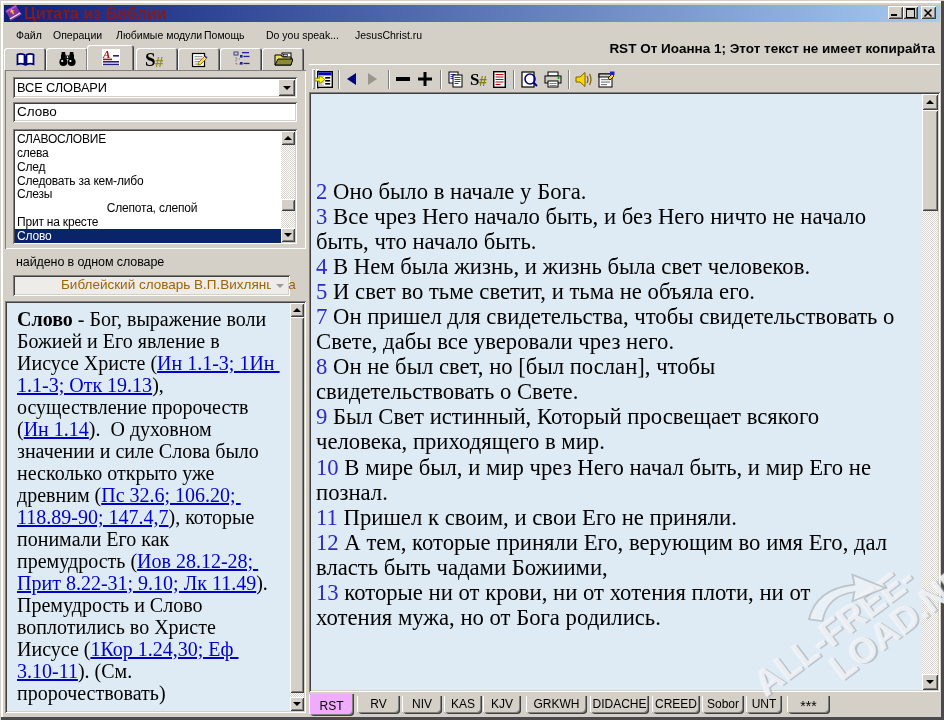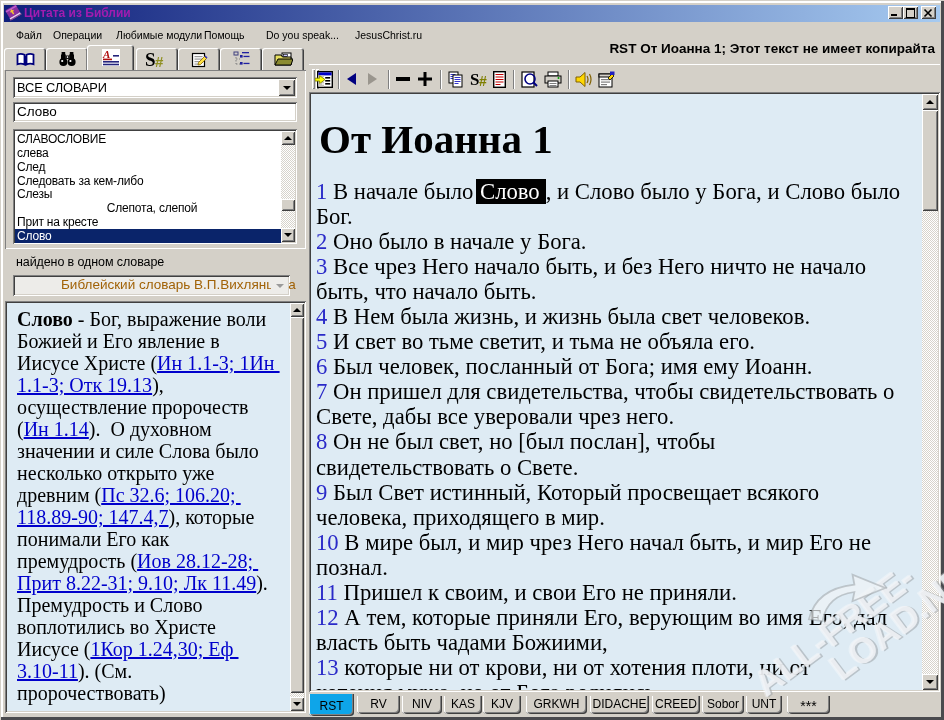--- a/index.html
+++ b/index.html
@@ -8,39 +8,39 @@
 .raised2{box-shadow:inset 1px 1px 0 #fff,inset -1px -1px 0 #404040,inset 2px 2px 0 #d4d0c8,inset -2px -2px 0 #808080;}
 .btnface{background:#D4D0C8;}
 .tri-up{width:0;height:0;border-left:4px solid transparent;border-right:4px solid transparent;border-bottom:4px solid #000;}
 .tri-down{width:0;height:0;border-left:4px solid transparent;border-right:4px solid transparent;border-top:4px solid #000;}
 .sb-btn{position:absolute;background:#D4D0C8;box-shadow:inset 1px 1px 0 #fff,inset -1px -1px 0 #404040,inset 2px 2px 0 #d4d0c8,inset -2px -2px 0 #808080;display:flex;align-items:center;justify-content:center;}
 .sb-track{background:#fff;background-image:conic-gradient(#fff 25%,#d7d3cb 0 50%,#fff 0 75%,#d7d3cb 0);background-size:2px 2px;}
 .menuitem{position:absolute;top:1px;height:22px;line-height:22px;font-size:10.5px;color:#000;}
 .vn{color:#2A2AC8;}
 .dl{color:#0000CC;text-decoration:underline;}
 .btab{position:absolute;top:696px;height:18px;background:#D4D0C8;border-radius:0 0 4px 4px;box-shadow:inset 1px 0 0 #fff,inset -1px -1px 0 #404040,inset -2px -2px 0 #808080;font-size:12px;text-align:center;line-height:16px;color:#000;}
-.btab.active{top:694px;height:22px;background:#0ea5e9;line-height:24px;box-shadow:inset 1px 0 0 #fff,inset -1px -1px 0 #404040,inset -2px -2px 0 #808080;z-index:2;}
+.btab.active{top:694px;height:22px;background:#f0abfc;line-height:24px;box-shadow:inset 1px 0 0 #fff,inset -1px -1px 0 #404040,inset -2px -2px 0 #808080;z-index:2;}
 </style></head>
 <body>
 
 <div class="abs" style="left:0;top:0;width:944px;height:720px;background:#D4D0C8;box-shadow:inset 1px 1px 0 #d4d0c8,inset -3px -3px 0 #4a4a4e,inset 3px 3px 0 #ffffff;"></div>
 
 <div class="abs" style="left:4px;top:5px;width:936px;height:17px;background:linear-gradient(to right,#0F1F7C,#A6CAF0);"></div>
 <div class="abs" style="left:5px;top:4px;width:17px;height:17px;">
 <svg width="17" height="17" viewBox="0 0 17 17">
  <g transform="rotate(-30 8 9)">
   <rect x="2.5" y="11.5" width="12" height="2.6" fill="#E8D0F0"></rect>
   <rect x="2" y="13.2" width="13" height="1.4" fill="#804090"></rect>
   <rect x="2.5" y="3" width="12" height="8.8" rx="1" fill="#8B2F9E"></rect>
   <path d="M2.5 4.5 L14.5 4.5" stroke="#C060D0" stroke-width="1.4"></path>
   <path d="M8 5.2 v5 M6.2 7h3.6" stroke="#F4C430" stroke-width="1.5"></path>
  </g>
 </svg>
 </div>
-<div class="abs" style="left:24px;top:5px;height:17px;line-height:17px;color:#a21caf;font-size:12px;font-weight:bold;">Цитата из Библии</div>
+<div class="abs" style="left:24px;top:5px;height:17px;line-height:17px;color:#7f1d1d;font-size:16px;font-weight:bold;">Цитата из Библии</div>
 
 <div class="abs raised2 btnface" style="left:888px;top:6px;width:15px;height:13px;">
     <div class="abs" style="left:3px;top:8px;width:6px;height:2px;background:#000;"></div>
   </div>
 <div class="abs raised2 btnface" style="left:903px;top:6px;width:15px;height:13px;">
     <div class="abs" style="left:3px;top:2px;width:7px;height:7px;border:1px solid #000;border-top:2px solid #000;"></div>
   </div>
 <div class="abs raised2 btnface" style="left:921px;top:6px;width:15px;height:13px;">
 <svg width="15" height="13">
       <path d="M3.5 2.5l7 7M10.5 2.5l-7 7" stroke="#000" stroke-width="1.6"></path>
@@ -308,28 +308,25 @@
         <rect x="3" y="10.5" width="9" height="1.2" fill="#808080"></rect>
         <rect x="3" y="13" width="6" height="1.2" fill="#808080"></rect>
         <path d="M10 7 L14 3 L16 5 L12 9 Z" fill="#FFD700" stroke="#000" stroke-width="0.8"></path>
         <rect x="12" y="0.5" width="4.5" height="3.5" fill="#2020C0"></rect>
       </svg>
  </div>
 </div>
 
 <div class="abs sunken2" style="left:309px;top:92px;width:631px;height:600px;background:#DEEBF4;"></div>
 <div class="abs" style="left:311px;top:94px;width:611px;height:596px;overflow:hidden;background:#DEEBF4;">
-  <div class="abs" style="left:8px;top:21px;font-family:'Liberation Serif',serif;font-size:41px;font-weight:bold;color:#000;">От Иоанна 1</div>
   <div class="abs" style="left:5px;top:84.5px;width:606px;font-family:'Liberation Serif',serif;font-size:22.7px;line-height:25.1px;color:#000;" id="verses">
-<div><span class="vn">1</span> В начале было <span style="background:#000;color:#fff;padding:0 6px 0 4px;margin-left:-3px;">Слово</span>, и Слово было у Бога, и Слово было<br>Бог.</div>
 <div><span class="vn">2</span> Оно было в начале у Бога.</div>
 <div><span class="vn">3</span> Все чрез Него начало быть, и без Него ничто не начало<br>быть, что начало быть.</div>
 <div><span class="vn">4</span> В Нем была жизнь, и жизнь была свет человеков.</div>
 <div><span class="vn">5</span> И свет во тьме светит, и тьма не объяла его.</div>
-<div><span class="vn">6</span> Был человек, посланный от Бога; имя ему Иоанн.</div>
 <div><span class="vn">7</span> Он пришел для свидетельства, чтобы свидетельствовать о<br>Свете, дабы все уверовали чрез него.</div>
 <div><span class="vn">8</span> Он не был свет, но [был послан], чтобы<br>свидетельствовать о Свете.</div>
 <div><span class="vn">9</span> Был Свет истинный, Который просвещает всякого<br>человека, приходящего в мир.</div>
 <div><span class="vn">10</span> В мире был, и мир чрез Него начал быть, и мир Его не<br>познал.</div>
 <div><span class="vn">11</span> Пришел к своим, и свои Его не приняли.</div>
 <div><span class="vn">12</span> А тем, которые приняли Его, верующим во имя Его, дал<br>власть быть чадами Божиими,</div>
 <div><span class="vn">13</span> которые ни от крови, ни от хотения плоти, ни от<br>хотения мужа, но от Бога родились.</div>
   </div>
 </div>
 

